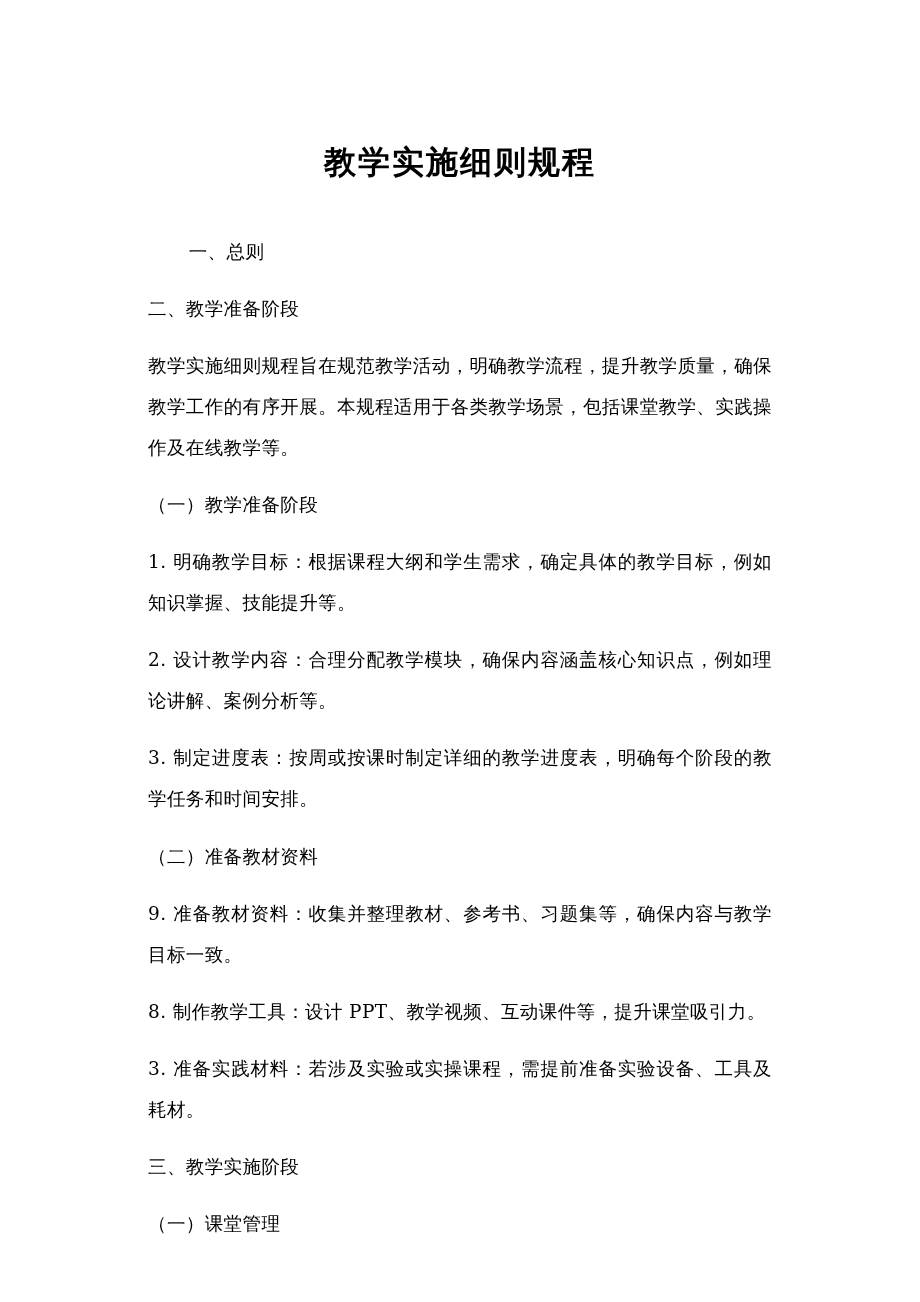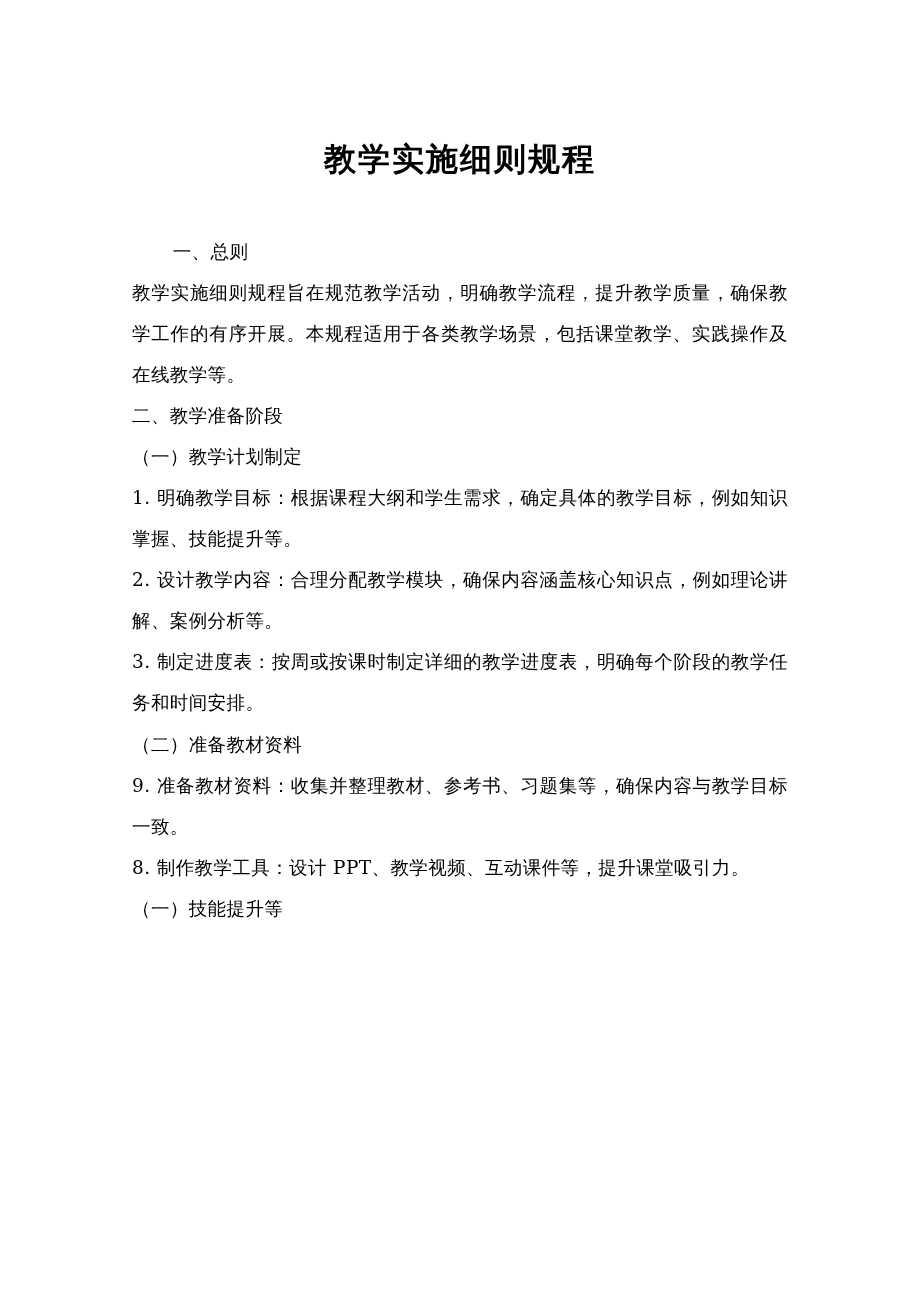--- a/index.html
+++ b/index.html
@@ -22,49 +22,51 @@
     padding: 0 132px;
   }
   .doc-title {
     margin: 0;
     padding-top: 140px;
     text-align: center;
     font-size: 32px;
     font-weight: bold;
     letter-spacing: 2px;
     line-height: 1.4;
-    font-family: Liberation Mono, monospace;
+    font-family: Liberation Serif, serif;
   }
   .body-block {
     margin-top: 46px;
   }
   p.para {
-    margin: 0;
+    margin: 16px;
     font-size: 18.5px;
     line-height: 2.22;
     text-align: justify;
     letter-spacing: 0.4px;
     font-family: "DejaVu Serif", serif;
   }
   p.indent {
     text-indent: 2.2em;
   }
 </style>
 </head>
 <body>
 
 <div class="page">
   <h1 class="doc-title">教学实施细则规程</h1>
 
   <div class="body-block">
     <p class="para indent">一、总则</p>
+    <p class="para">二、教学准备阶段</p>
     <p class="para">教学实施细则规程旨在规范教学活动，明确教学流程，提升教学质量，确保教学工作的有序开展。本规程适用于各类教学场景，包括课堂教学、实践操作及在线教学等。</p>
-    <p class="para">二、教学准备阶段</p>
-    <p class="para">（一）教学计划制定</p>
+    <p class="para">（一）教学准备阶段</p>
     <p class="para">1. 明确教学目标：根据课程大纲和学生需求，确定具体的教学目标，例如知识掌握、技能提升等。</p>
     <p class="para">2. 设计教学内容：合理分配教学模块，确保内容涵盖核心知识点，例如理论讲解、案例分析等。</p>
     <p class="para">3. 制定进度表：按周或按课时制定详细的教学进度表，明确每个阶段的教学任务和时间安排。</p>
     <p class="para">（二）准备教材资料</p>
     <p class="para">9. 准备教材资料：收集并整理教材、参考书、习题集等，确保内容与教学目标一致。</p>
     <p class="para">8. 制作教学工具：设计 PPT、教学视频、互动课件等，提升课堂吸引力。</p>
-    <p class="para">（一）技能提升等</p>
+    <p class="para">3. 准备实践材料：若涉及实验或实操课程，需提前准备实验设备、工具及耗材。</p>
+    <p class="para">三、教学实施阶段</p>
+    <p class="para">（一）课堂管理</p>
   </div>
 </div>
 
 </body></html>

